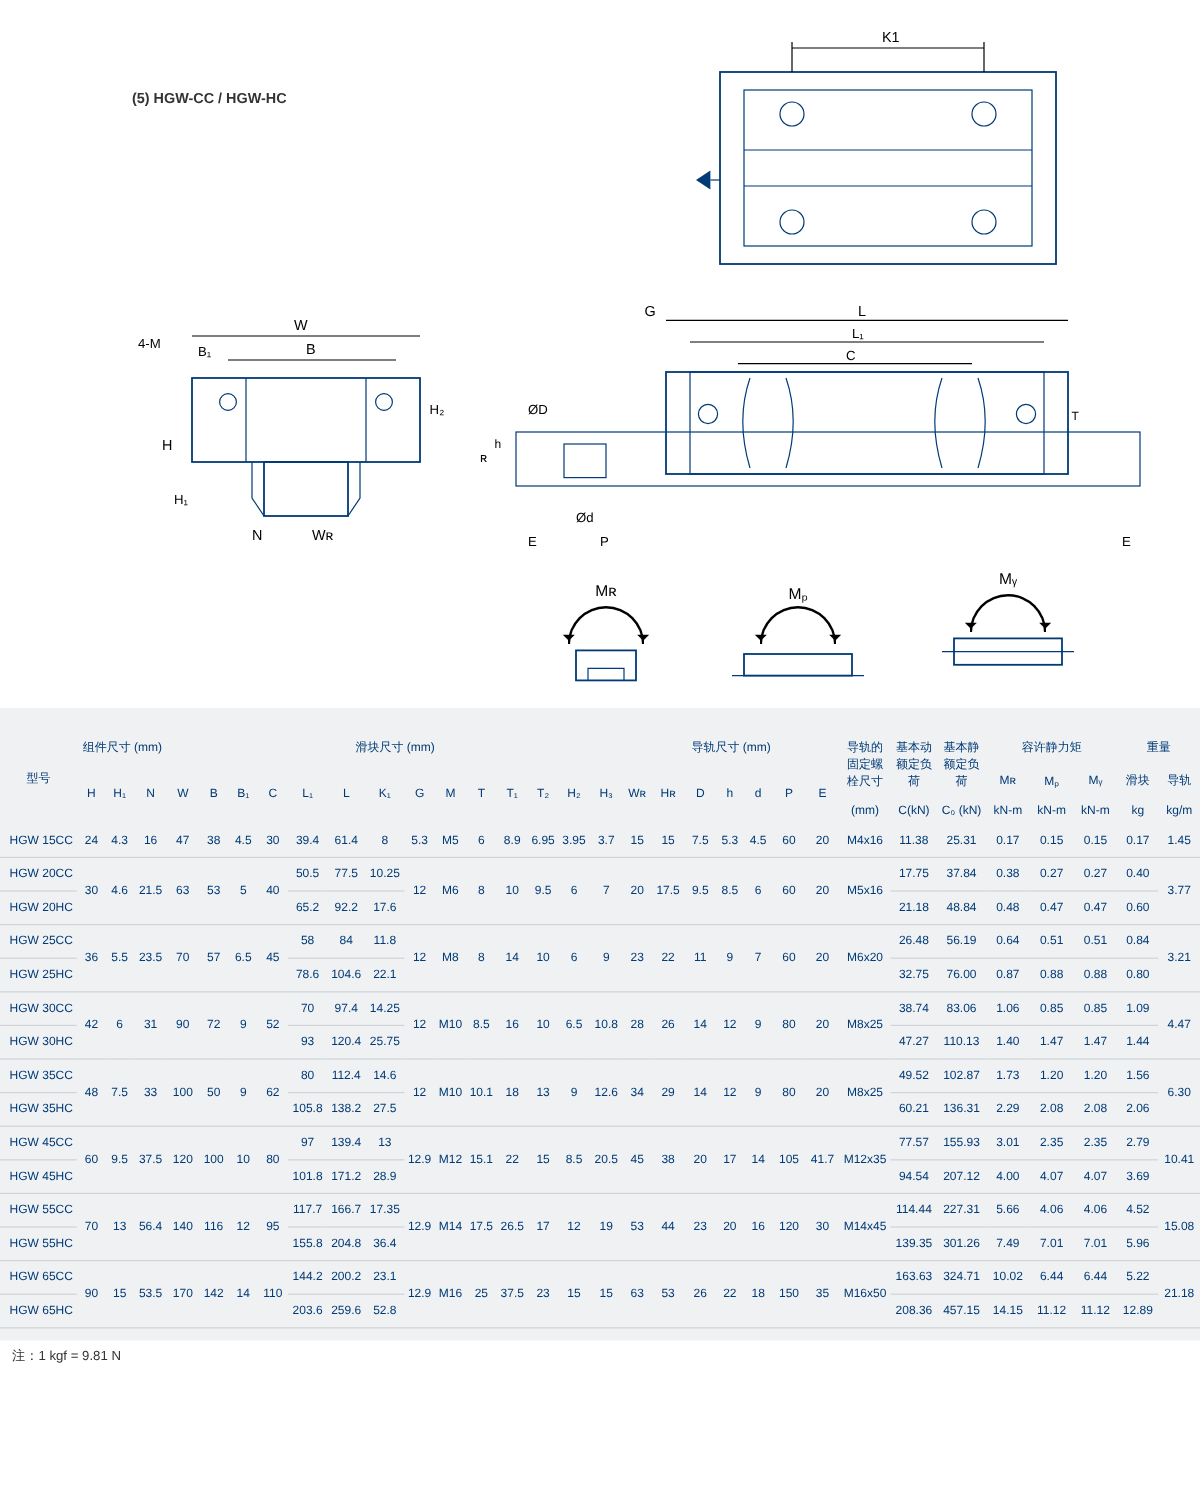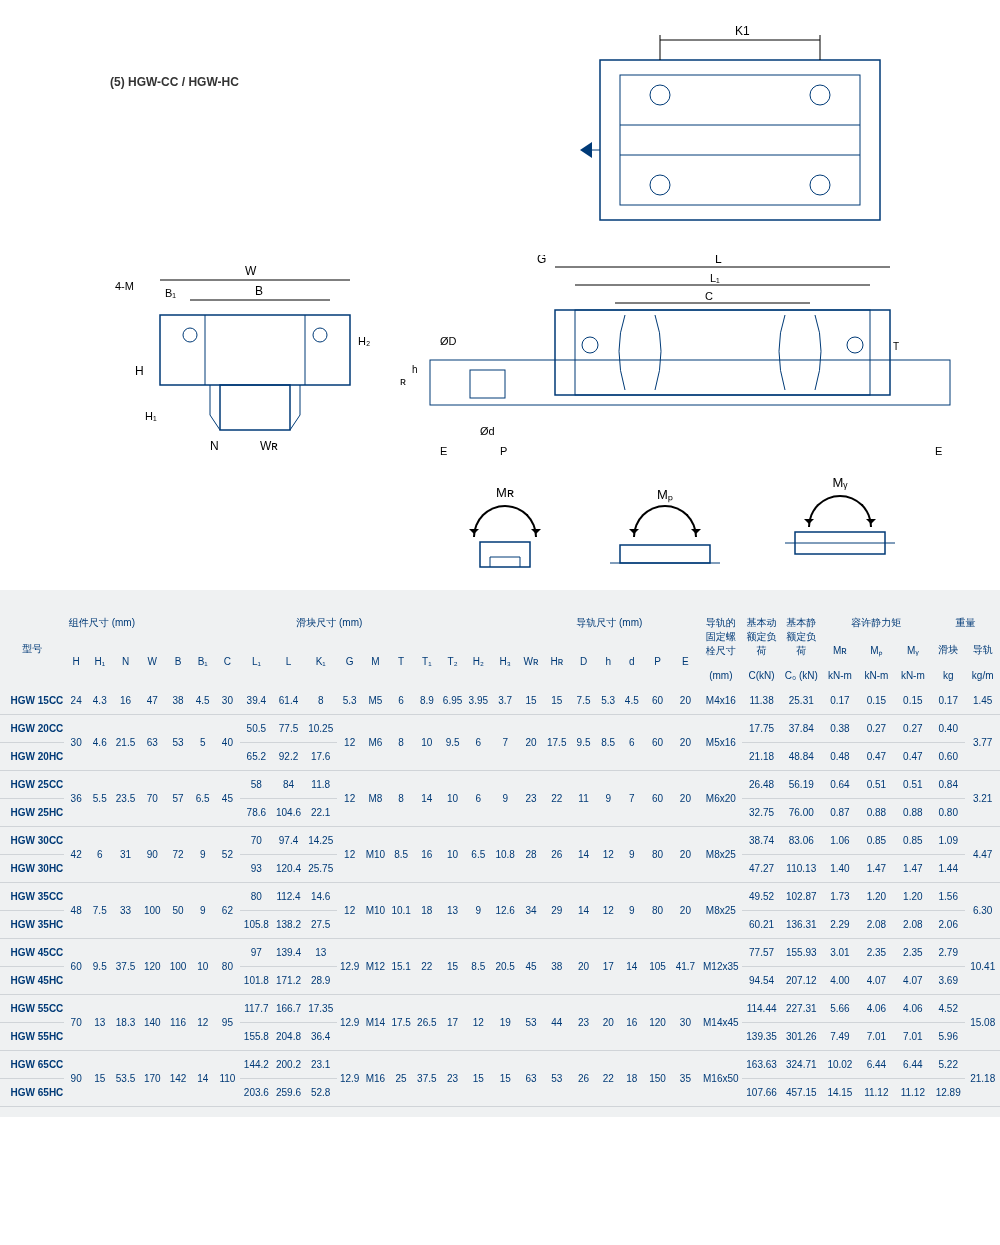--- a/index.html
+++ b/index.html
@@ -11,21 +11,21 @@
 .moment-icon .arc{width:60px;height:30px;border:2px solid #000;border-bottom:none;border-radius:60px 60px 0 0;margin:15px auto 0;position:relative}
 .moment-icon .arc::before,.moment-icon .arc::after{content:"";position:absolute;width:0;height:0;border:5px solid transparent}
 .moment-icon .arc::before{left:-6px;bottom:-2px;border-top-color:#000}
 .moment-icon .arc::after{right:-6px;bottom:-2px;border-top-color:#000}
 .table-section{background:#eff1f2;padding:20px 0 10px;}
 table{border-collapse:collapse;width:100%;table-layout:fixed}
 th,td{font-size:10px;text-align:center;padding:4px 1px;color:#003a77;font-weight:normal}
 th{font-weight:normal}
 .hdr-top th{color:#003a77;font-size:10px;padding:6px 2px}
 .hdr-sub th{color:#003a77;font-size:10px;padding:6px 1px}
-.model-col{text-align:right;padding-left:8px;color:#003a77;font-weight:bold;font-size:10px}
+.model-col{text-align:left;padding-left:8px;color:#003a77;font-weight:normal;font-size:10px}
 tbody tr{border-bottom:1px solid #d0d4d8}
 tbody td{padding:8px 1px}
 .note{font-size:11px;color:#333;padding:5px 10px}
 .svg-drawing{position:absolute}
 </style>
 </head>
 <body>
 <div class="page">
 
 <div class="tech-drawings">
@@ -478,21 +478,21 @@
             <td>207.12</td>
             <td>4.00</td>
             <td>4.07</td>
             <td>4.07</td>
             <td>3.69</td>
           </tr>
           <tr>
             <td class="model-col">HGW 55CC</td>
             <td rowspan="2">70</td>
             <td rowspan="2">13</td>
-            <td rowspan="2">18.3</td>
+            <td rowspan="2">56.4</td>
             <td rowspan="2">140</td>
             <td rowspan="2">116</td>
             <td rowspan="2">12</td>
             <td rowspan="2">95</td>
             <td>117.7</td>
             <td>166.7</td>
             <td>17.35</td>
             <td rowspan="2">12.9</td>
             <td rowspan="2">M14</td>
             <td rowspan="2">17.5</td>
@@ -561,25 +561,26 @@
             <td>6.44</td>
             <td>6.44</td>
             <td>5.22</td>
             <td rowspan="2">21.18</td>
           </tr>
           <tr>
             <td class="model-col">HGW 65HC</td>
             <td>203.6</td>
             <td>259.6</td>
             <td>52.8</td>
-            <td>107.66</td>
+            <td>208.36</td>
             <td>457.15</td>
             <td>14.15</td>
             <td>11.12</td>
             <td>11.12</td>
             <td>12.89</td>
           </tr>
         </tbody>
 </table>
 </div>
 
+<div class="note">注：1 kgf = 9.81 N</div>
 
 </div>
 
 </body></html>

